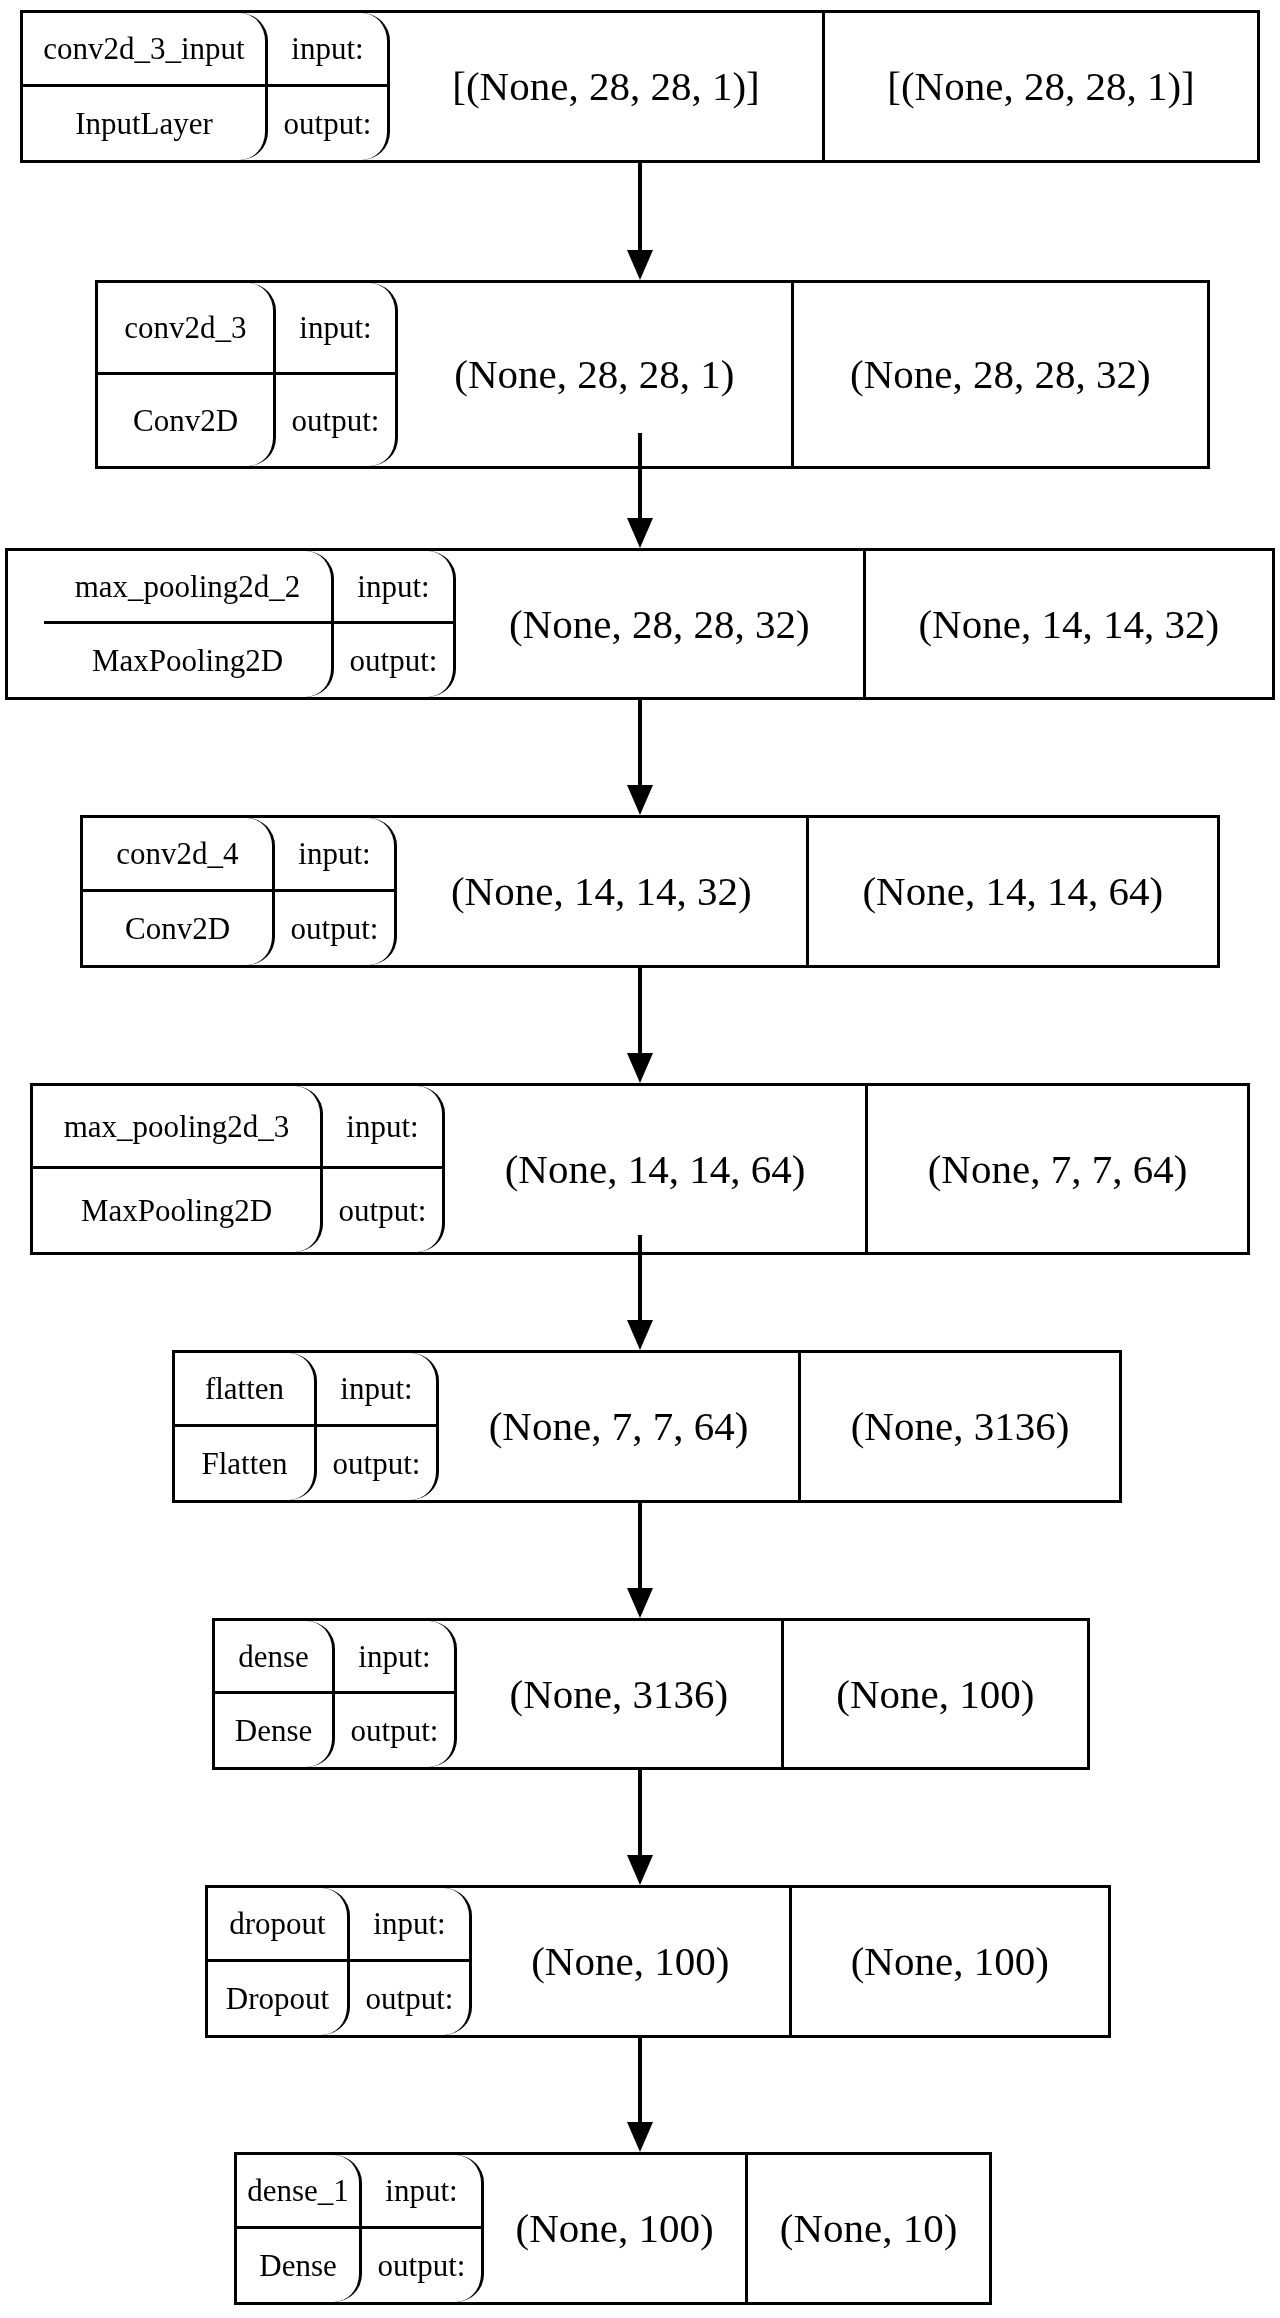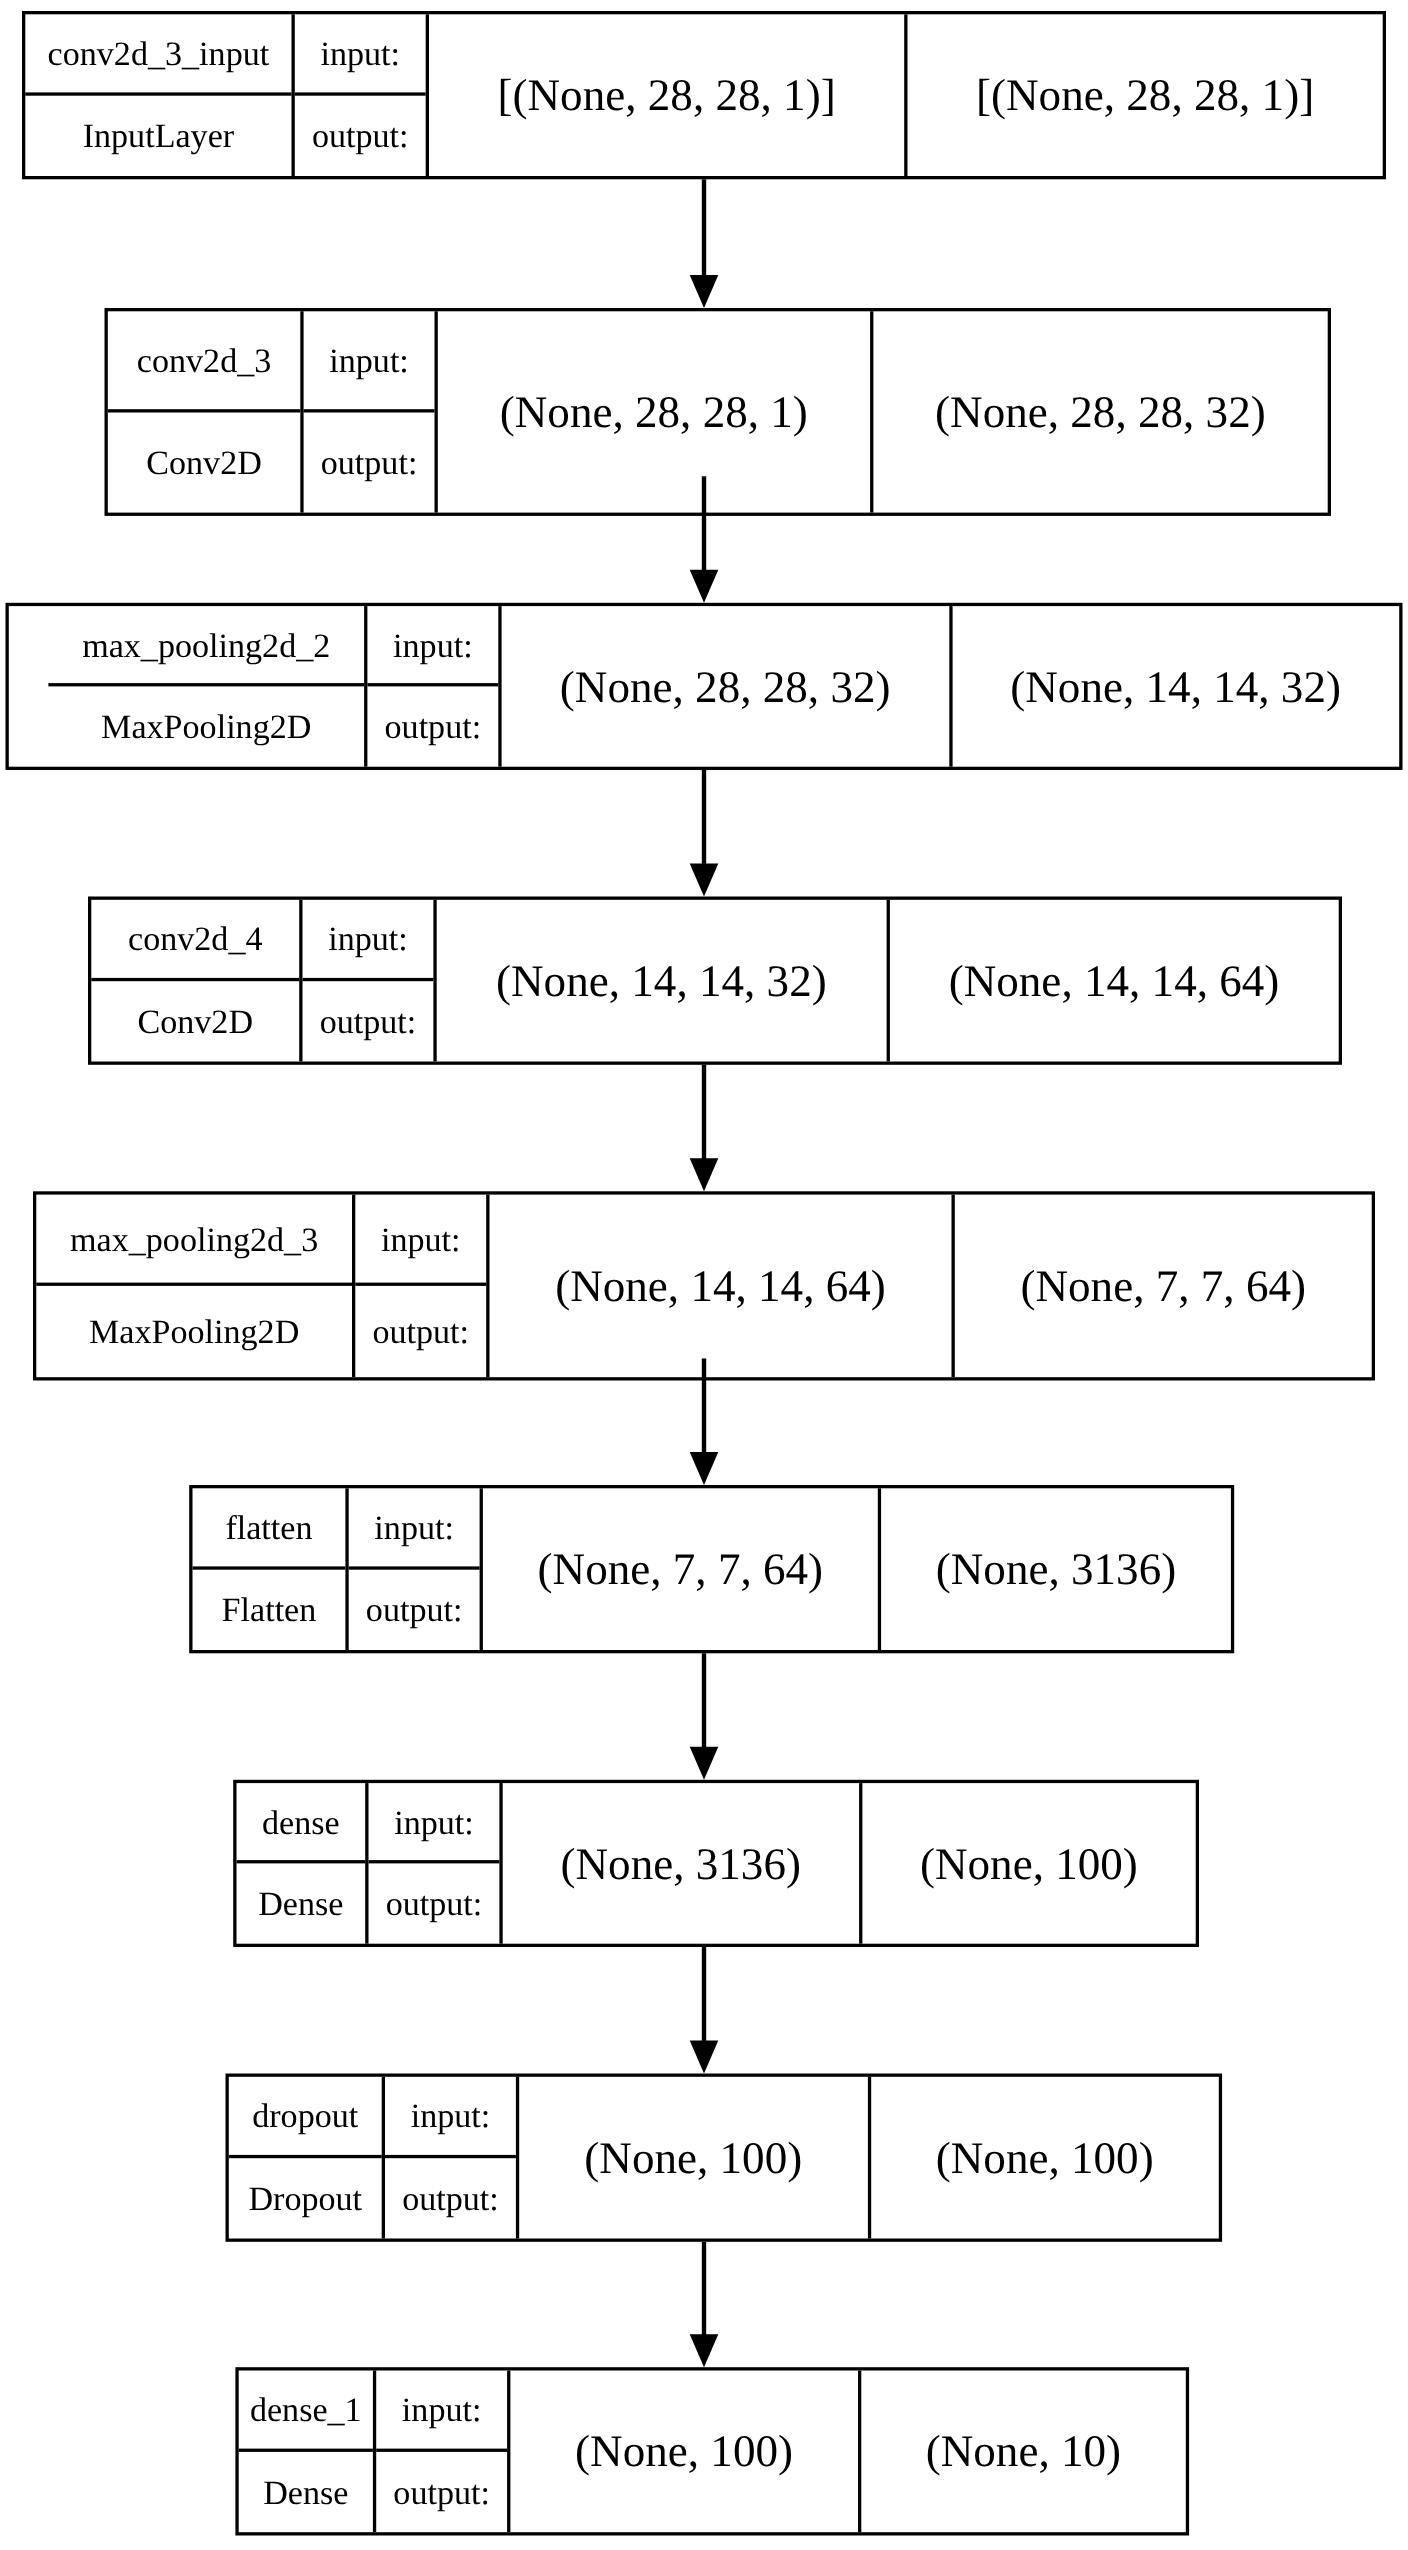--- a/index.html
+++ b/index.html
@@ -30,20 +30,21 @@
     flex-direction: row;
     align-items: stretch;
   }
 
   
   .col-stack {
     box-sizing: border-box;
     display: flex;
     flex-direction: column;
     border-right: 3px solid #000000;
+    border-radius: 28px;
   }
   .col-stack .cell {
     box-sizing: border-box;
     flex: 1 1 50%;
     display: flex;
     align-items: center;
     justify-content: center;
     padding: 0 14px;
     white-space: nowrap;
     font-size: 31px;
@@ -184,21 +185,21 @@
         <div class="cell top">dropout</div>
         <div class="cell">Dropout</div>
       </div>
       <div class="col-stack" style="width: 122px; flex: 0 0 122px;">
         <div class="cell top">input:</div>
         <div class="cell">output:</div>
       </div>
       <div class="col-shape sep">(None, 100)</div>
       <div class="col-shape">(None, 100)</div>
     </div>
-    <div class="layer-node" style="left: 214px; top: 2152px; width: 867px; height: 153px;">
+    <div class="layer-node" style="left: 234px; top: 2152px; width: 758px; height: 153px;">
       <div class="col-stack" style="width: 125px; flex: 0 0 125px;">
         <div class="cell top">dense_1</div>
         <div class="cell">Dense</div>
       </div>
       <div class="col-stack" style="width: 122px; flex: 0 0 122px;">
         <div class="cell top">input:</div>
         <div class="cell">output:</div>
       </div>
       <div class="col-shape sep">(None, 100)</div>
       <div class="col-shape">(None, 10)</div>

